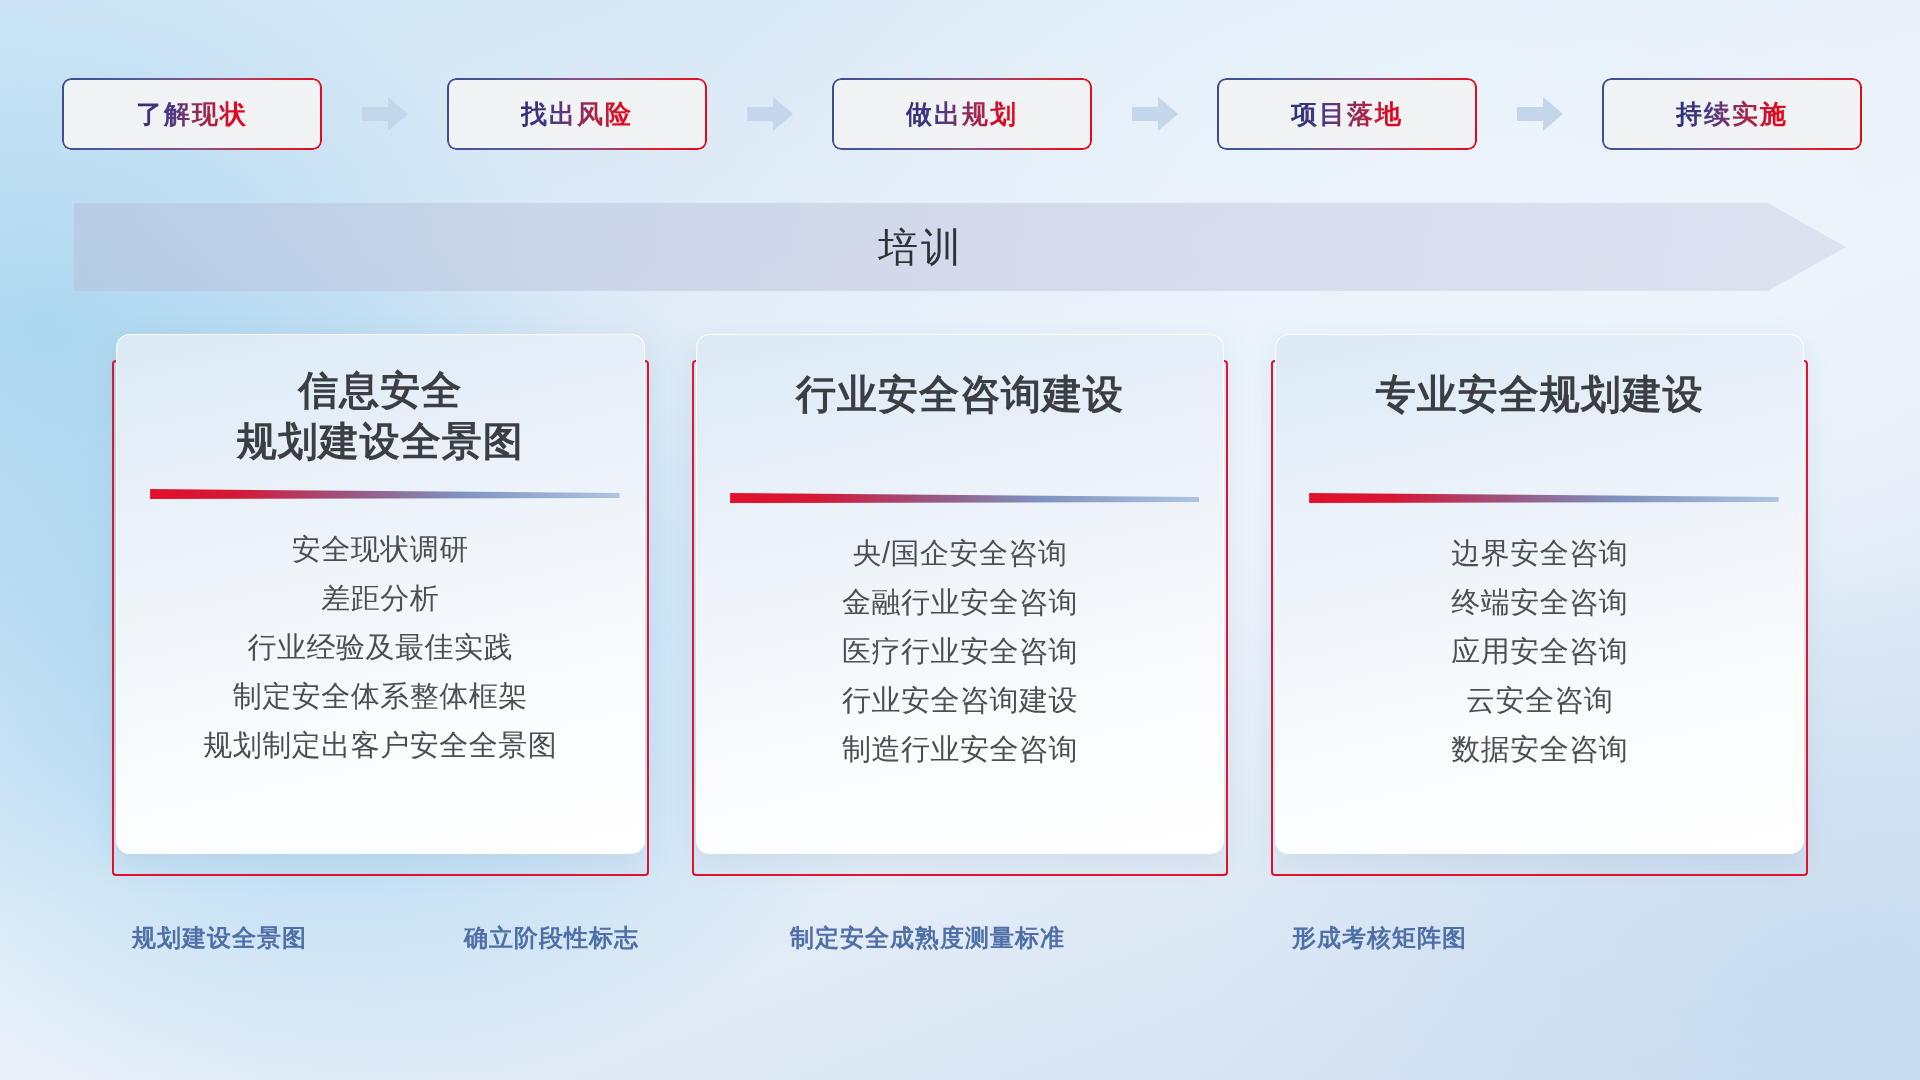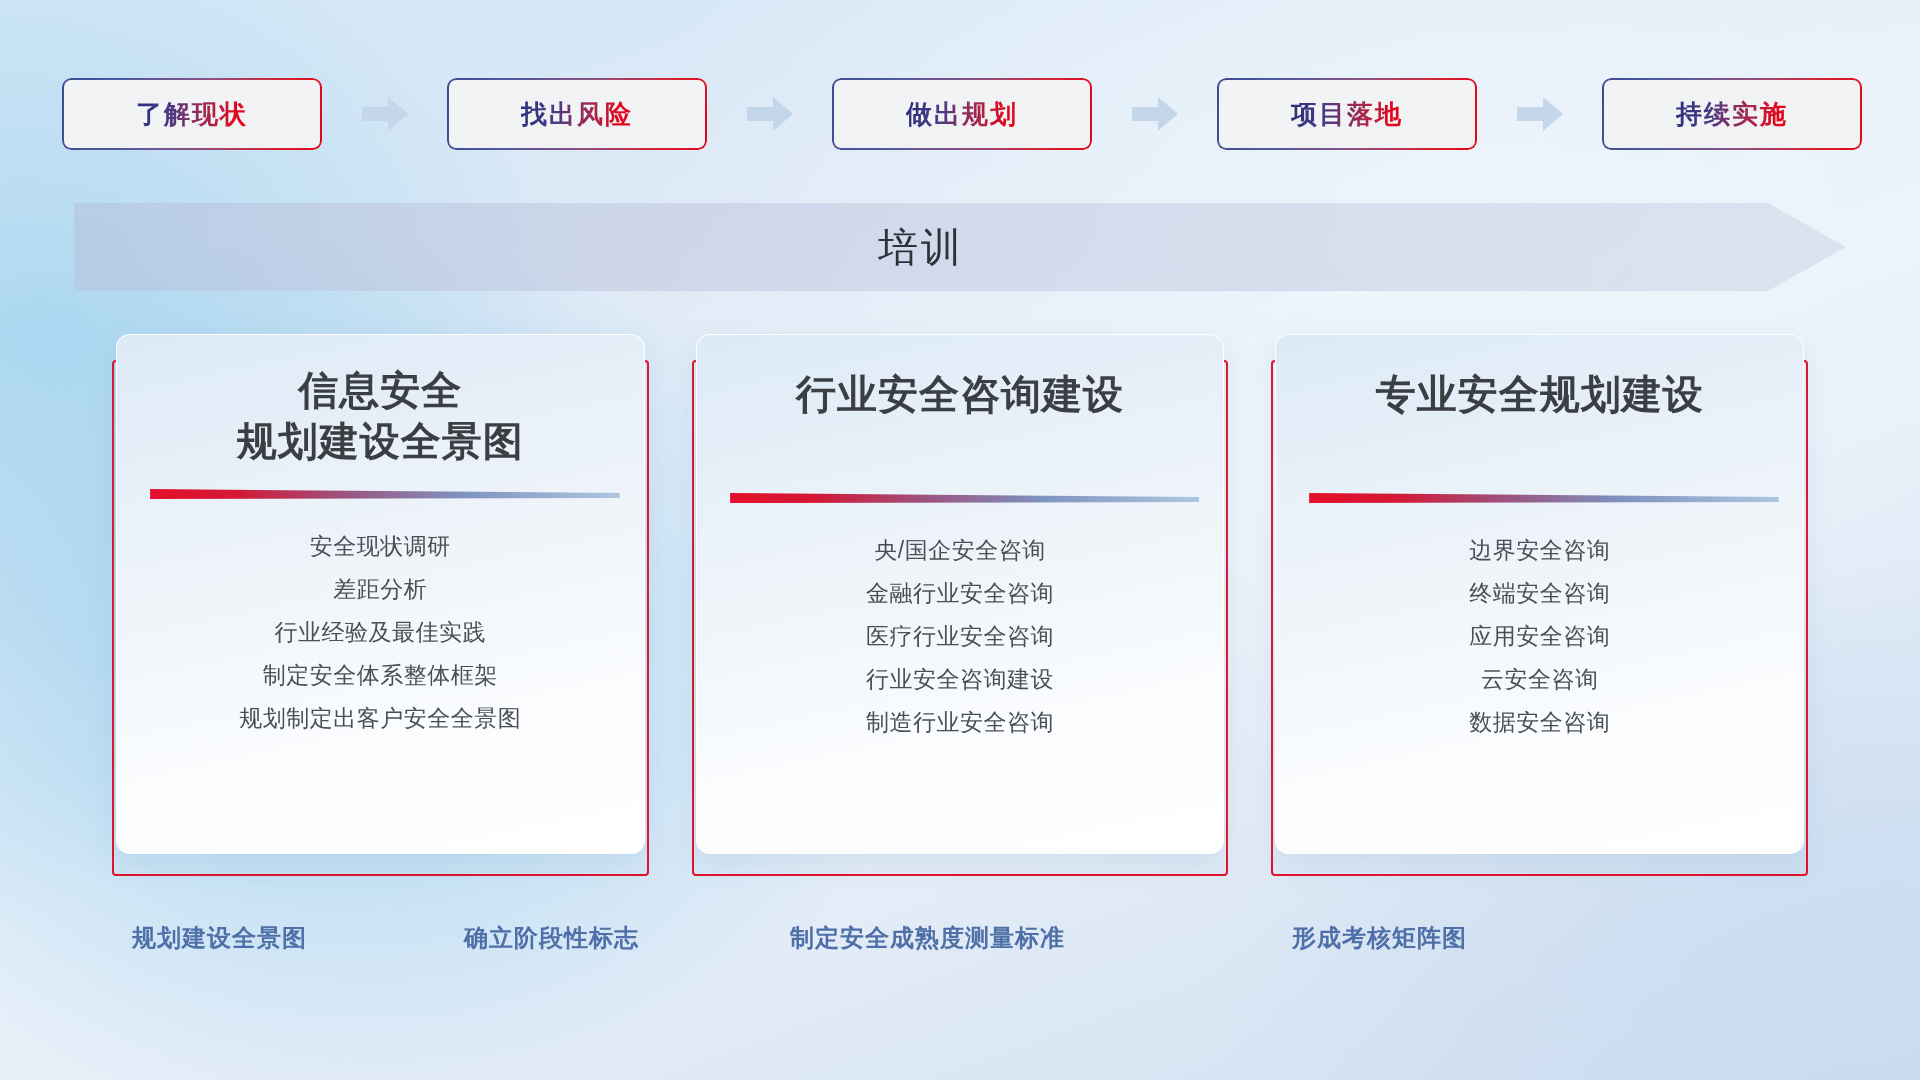--- a/index.html
+++ b/index.html
@@ -162,21 +162,21 @@
     width: 100%;
     height: 18px;
   }
   .card-rule svg { display: block; width: 100%; height: 18px; }
   .card-list {
     margin-top: 22px;
     text-align: center;
     list-style: none;
   }
   .card-list li {
-    font-size: 23px;
+    font-size: 29px;
     line-height: 1.0;
     color: #4a4f55;
     padding: 10px 0;
     letter-spacing: 0.5px;
   }
 
   
   .footer-label {
     position: absolute;
     font-size: 24px;

